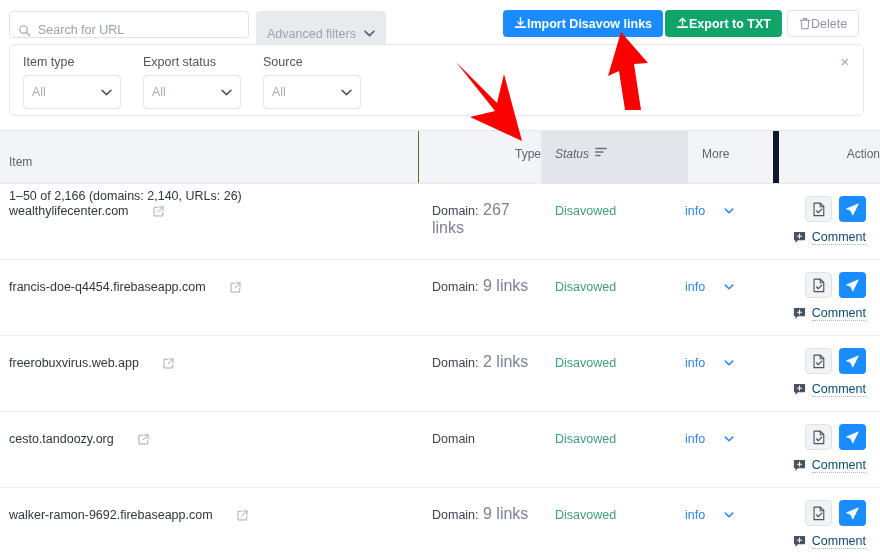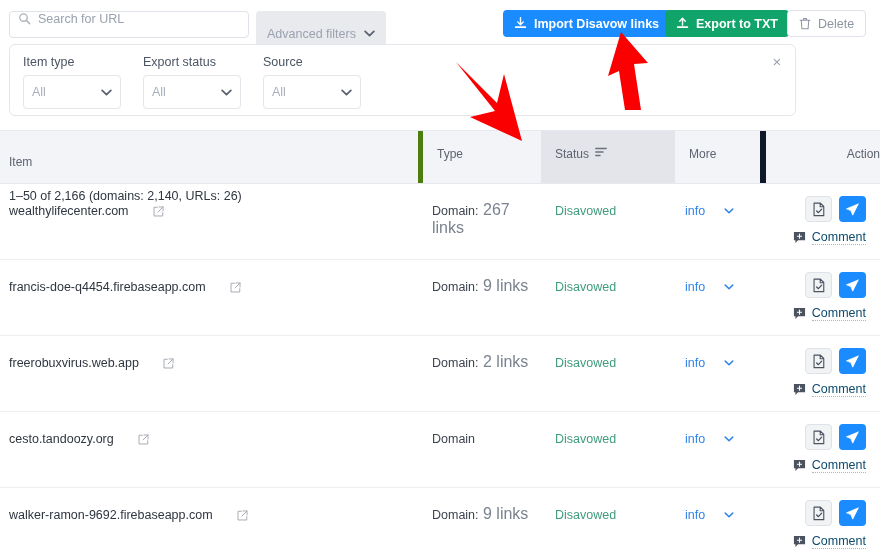--- a/index.html
+++ b/index.html
@@ -14,55 +14,55 @@
   
   .toolbar {
     position: absolute; left: 0; top: 0; width: 880px; height: 41px;
     display: flex; align-items: center;
   }
   .search-box {
     position: absolute; left: 9px; top: 11px;
     width: 240px; height: 27px;
     border: 1px solid #dfe2e8; border-radius: 4px;
     background: #fff;
-    display: flex; align-items: flex-start; padding: 0 8px;
+    display: flex; align-items: flex-end; padding: 0 8px;
   }
   .search-icon { width: 13px; height: 13px; flex: 0 0 13px; margin-right: 7px; opacity: .55; }
   .search-input {
     border: 0; outline: 0; font-size: 12.5px; color: #8b93a1;
     font-family: "Liberation Sans", sans-serif;
     background: transparent; width: 100%;
   }
   .search-input::placeholder { color: #9aa1af; }
 
   .adv-filters {
     position: absolute; left: 256px; top: 11px;
     height: 45px; padding: 0 11px;
     background: #e8eaee; border: 0; border-radius: 4px;
     display: flex; align-items: center; gap: 8px;
     color: #9ba2af; font-size: 12.5px; cursor: pointer;
     font-family: "Liberation Sans", sans-serif;
   }
 
   .btn {
     position: absolute; top: 10px; height: 27px;
-    border-radius: 4px; display: flex; align-items: center; gap: 7px;
+    border-radius: 4px; display: flex; align-items: center; 
     padding: 0 11px; font-size: 12.5px; cursor: pointer; border: 0;
     font-family: "Liberation Sans", sans-serif; font-weight: 700;
     white-space: nowrap;
   }
   .btn-import { left: 503px; background: #1a8cff; color: #fff; }
   .btn-export { left: 665px; background: #11a46a; color: #fff; }
   .btn-delete { left: 787px; background: #fff; color: #8d94a1;
                 border: 1px solid #dfe2e8; font-weight: 400; }
 
   
   .filter-panel {
     position: absolute; left: 9px; top: 44px;
-    width: 787px; height: 72px;
+    width: 855px; height: 72px;
     border: 1px solid #e3e6eb; border-radius: 6px; background: #fff;
   }
   .filter-row { display: flex; gap: 22px; padding: 10px 13px 0 13px; }
   .filter-group { width: 98px; }
   .filter-label { font-size: 12.5px; color: #4b5563; margin-bottom: 6px; }
   .filter-select {
     width: 98px; height: 27px;
     border: 1px solid #e3e6eb; border-radius: 4px; background: #fff;
     display: flex; align-items: center; justify-content: space-between;
     padding: 16px 8px; color: #a8aebb; font-size: 12.5px; cursor: pointer;
@@ -74,23 +74,23 @@
   }
 
   
   .table { position: absolute; left: 0; top: 130px; width: 880px; }
   .thead {
     display: flex; background: #f3f4f7; height: 54px;
     border-top: 1px solid #e6e8ed; border-bottom: 1px solid #e6e8ed;
   }
   .th { font-size: 12px; color: #5d6470; padding-top: 16px; }
   .th-item   { width: 418px; padding-left: 9px; padding-top: 12px; }
-  .th-type   { width: 123px; padding-left: 14px; border-left: 5px solid #4d7c0f; }
-  .th-status { width: 134px; padding-left: 14px; background: #e3e5ea;
-               display: flex; align-items: flex-start; gap: 6px; padding-top: 16px; }
+  .th-type   { width: 123px; padding-left: 14px; border-left: 1px solid #4d7c0f; text-align: right; }
+  .th-status { width: 147px; padding-left: 14px; background: #e3e5ea;
+               display: flex; align-items: flex-start; gap: 6px; padding-top: 16px; font-style: italic; }
   .th-more   { width: 85px;  padding-left: 14px; }
   .th-action { flex: 1; text-align: right;
                border-left: 6px solid #0f172a; }
   .item-head-title { font-size: 12px; color: #5d6470; margin-top: 12px; }
   .item-head-sub { font-size: 12.5px; color: #2f3640; margin-top: 20px; }
 
   .row {
     display: flex; min-height: 76px;
     border-bottom: 1px solid #eceef2; position: relative;
   }

